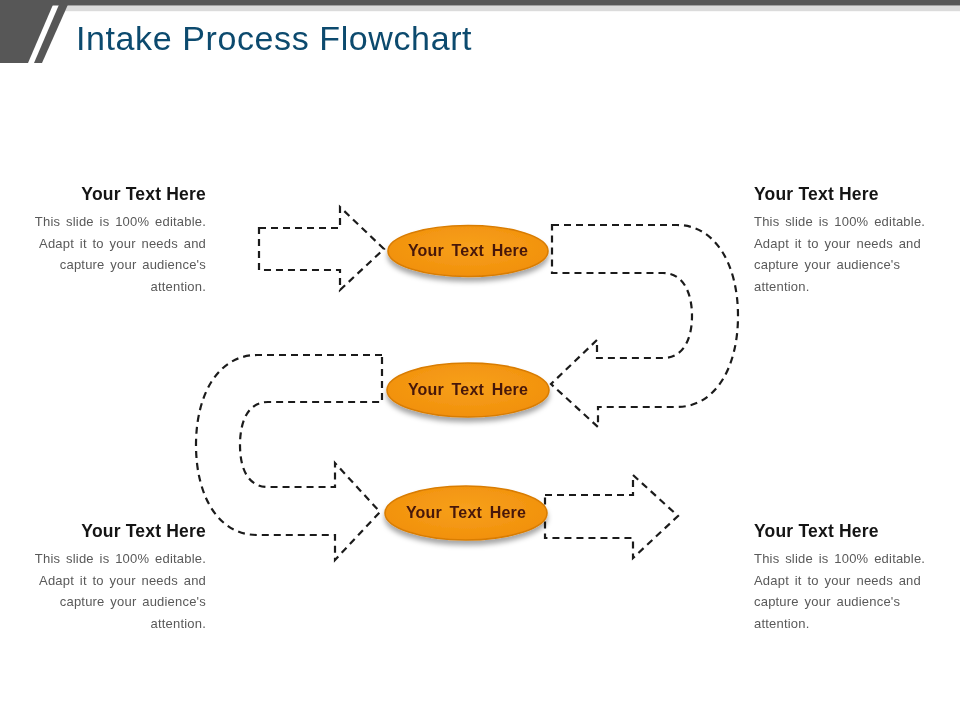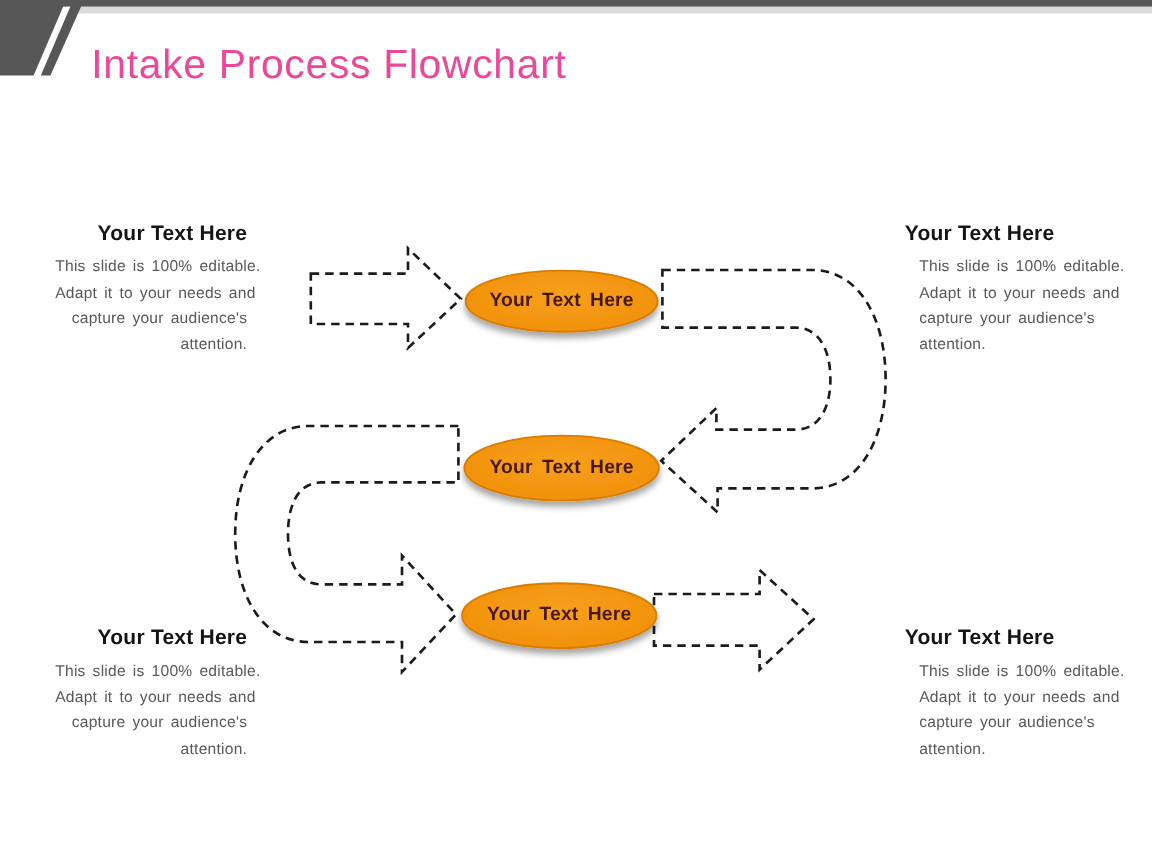--- a/index.html
+++ b/index.html
@@ -5,33 +5,33 @@
   html,body{margin:0;padding:0;background:#ffffff;}
   #slide{
     position:relative;
     width:960px;height:720px;
     background:#ffffff;
     overflow:hidden;
     font-family:"Liberation Sans","DejaVu Sans",sans-serif;
   }
   #decor-svg{position:absolute;left:0;top:0;width:960px;height:720px;}
   .slide-title{
-    position:absolute;left:76px;top:36px;
-    font-size:34px;line-height:36px;color:#ec4899;
+    position:absolute;left:76px;top:20px;
+    font-size:34px;line-height:36px;color:#0c4a6e;
     letter-spacing:0.6px;white-space:nowrap;
   }
   .text-block{position:absolute;width:172px;}
   .text-block.align-right{text-align:right;}
   .text-block.align-left{text-align:left;}
   .tb-title{
     font-size:17.5px;font-weight:bold;color:#141414;
     line-height:21px;letter-spacing:0.2px;white-space:nowrap;
   }
   .align-right .tb-title{margin-left:auto;}
-  .tb-body{margin-top:6px;margin-left:12px;}
+  .tb-body{margin-top:6px;}
   .tb-line{
     font-size:13px;color:#595959;line-height:21.5px;
     letter-spacing:0.2px;word-spacing:2px;white-space:nowrap;
   }
   .ellipse-label{
     position:absolute;width:164px;text-align:center;
     font-size:16px;font-weight:bold;color:#47170a;
     word-spacing:3px;letter-spacing:0.2px;
   }
 </style>

